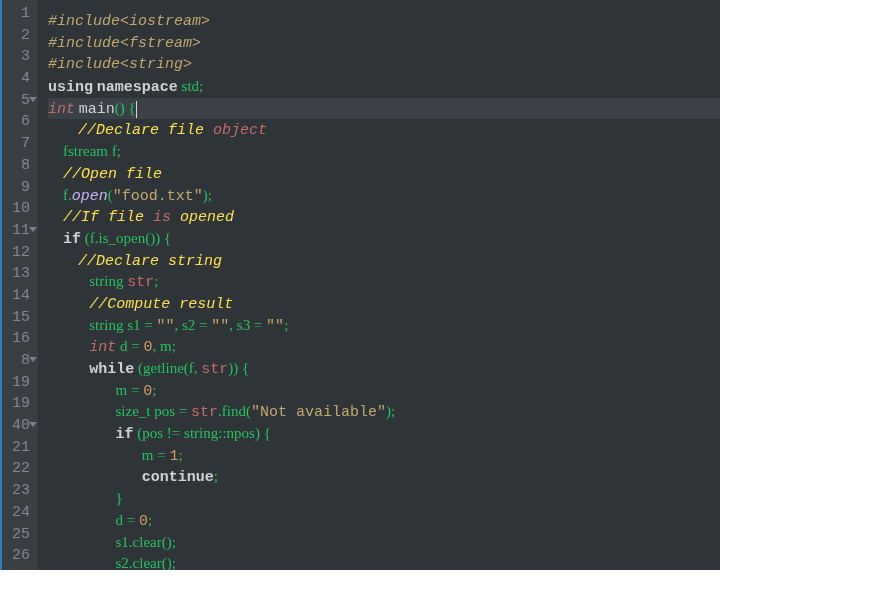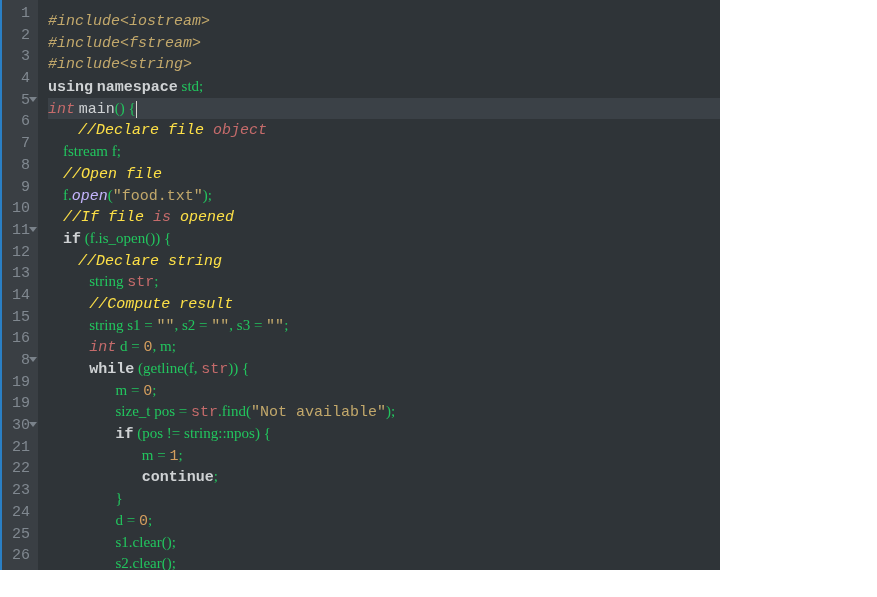--- a/index.html
+++ b/index.html
@@ -85,21 +85,21 @@
       <span class="ln">10</span>
       <span class="ln fold">11</span>
       <span class="ln">12</span>
       <span class="ln">13</span>
       <span class="ln">14</span>
       <span class="ln">15</span>
       <span class="ln">16</span>
       <span class="ln fold">8</span>
       <span class="ln">19</span>
       <span class="ln">19</span>
-      <span class="ln fold">30</span>
+      <span class="ln fold">40</span>
       <span class="ln">21</span>
       <span class="ln">22</span>
       <span class="ln">23</span>
       <span class="ln">24</span>
       <span class="ln">25</span>
       <span class="ln">26</span>
     </div>
   <div class="code"><span class="line"><span class="tok-pre">#include&lt;iostream&gt;</span></span><span class="line"><span class="tok-pre">#include&lt;fstream&gt;</span></span><span class="line"><span class="tok-pre">#include&lt;string&gt;</span></span><span class="line"><span class="tok-kw">using</span><span class="tok-id"> </span><span class="tok-kw">namespace</span><span class="tok-id"> std;</span></span><span class="line hl"><span class="tok-type">int</span><span class="tok-id"> </span><span class="tok-func">main</span><span class="tok-id">() {</span><span class="cursor"></span></span><span class="line"><span class="tok-id">        </span><span class="tok-com">//Declare file </span><span class="tok-err">object</span></span><span class="line"><span class="tok-id">    fstream f;</span></span><span class="line"><span class="tok-id">    </span><span class="tok-com">//Open file</span></span><span class="line"><span class="tok-id">    f.</span><span class="tok-call">open</span><span class="tok-id">(</span><span class="tok-str">"food.txt"</span><span class="tok-id">);</span></span><span class="line"><span class="tok-id">    </span><span class="tok-com">//If file </span><span class="tok-err">is</span><span class="tok-com"> opened</span></span><span class="line"><span class="tok-id">    </span><span class="tok-kw">if</span><span class="tok-id"> (f.is_open()) {</span></span><span class="line"><span class="tok-id">        </span><span class="tok-com">//Declare string</span></span><span class="line"><span class="tok-id">           string </span><span class="tok-var">str</span><span class="tok-id">;</span></span><span class="line"><span class="tok-id">           </span><span class="tok-com">//Compute result</span></span><span class="line"><span class="tok-id">           string s1 = </span><span class="tok-str">""</span><span class="tok-id">, s2 = </span><span class="tok-str">""</span><span class="tok-id">, s3 = </span><span class="tok-str">""</span><span class="tok-id">;</span></span><span class="line"><span class="tok-id">           </span><span class="tok-type">int</span><span class="tok-id"> d = </span><span class="tok-num">0</span><span class="tok-id">, m;</span></span><span class="line"><span class="tok-id">           </span><span class="tok-kw">while</span><span class="tok-id"> (getline(f, </span><span class="tok-var">str</span><span class="tok-id">)) {</span></span><span class="line"><span class="tok-id">                  m = </span><span class="tok-num">0</span><span class="tok-id">;</span></span><span class="line"><span class="tok-id">                  size_t pos = </span><span class="tok-var">str</span><span class="tok-id">.find(</span><span class="tok-str">"Not available"</span><span class="tok-id">);</span></span><span class="line"><span class="tok-id">                  </span><span class="tok-kw">if</span><span class="tok-id"> (pos != string::npos) {</span></span><span class="line"><span class="tok-id">                         m = </span><span class="tok-num">1</span><span class="tok-id">;</span></span><span class="line"><span class="tok-id">                         </span><span class="tok-kw">continue</span><span class="tok-id">;</span></span><span class="line"><span class="tok-id">                  }</span></span><span class="line"><span class="tok-id">                  d = </span><span class="tok-num">0</span><span class="tok-id">;</span></span><span class="line"><span class="tok-id">                  s1.clear();</span></span><span class="line"><span class="tok-id">                  s2.clear();</span></span></div>
 </div>
 

